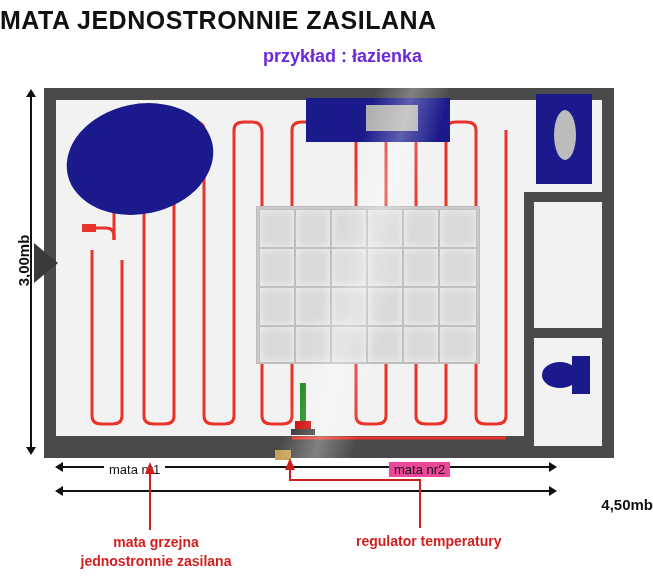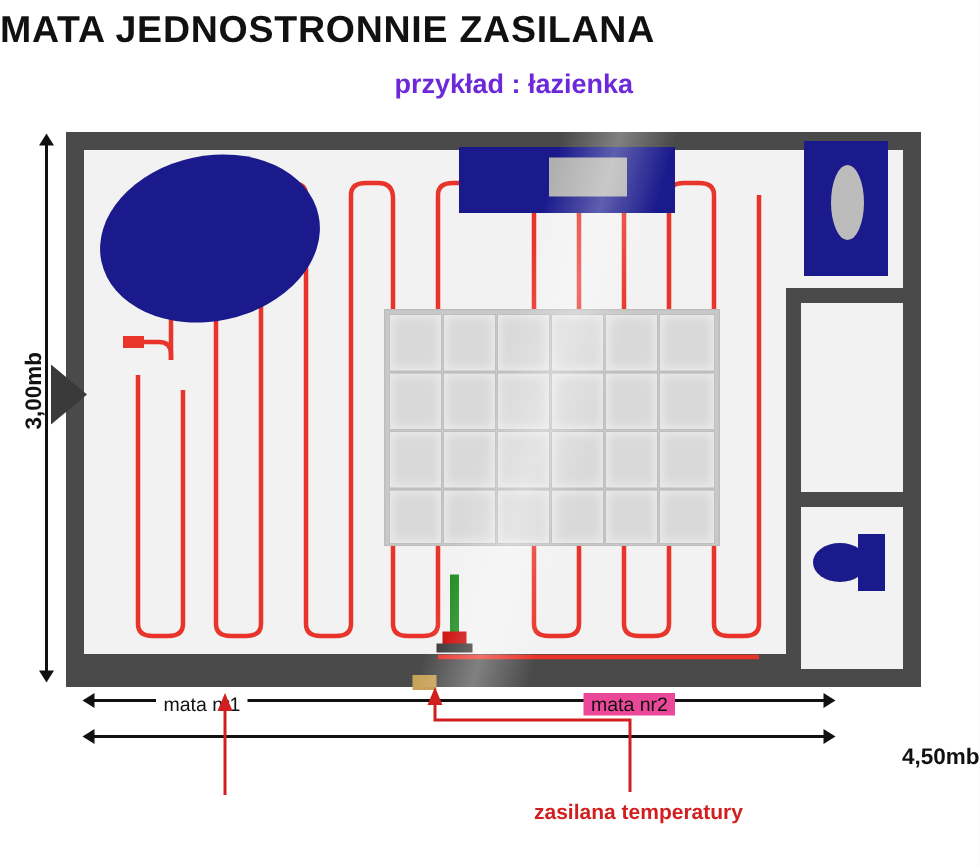--- a/index.html
+++ b/index.html
@@ -414,15 +414,19 @@
   </div>
   <div class="label-total">4,50mb</div>
 
   <svg width="653" height="578" style="position:absolute;left:0;top:0;pointer-events:none;">
     <path d="M150 530 L150 500 L150 470" stroke="#d11f1f" stroke-width="2" fill="none"></path>
     <polygon points="150,462 145,474 155,474" fill="#d11f1f"></polygon>
     <path d="M420 528 L420 480 L290 480 L290 466" stroke="#d11f1f" stroke-width="2" fill="none"></path>
     <polygon points="290,458 285,470 295,470" fill="#d11f1f"></polygon>
   </svg>
 
-  <div class="ann-right">zasilana temperatury</div>
+  <div class="ann-left">
+    <div>mata grzejna</div>
+    <div>jednostronnie zasilana</div>
+  </div>
+  <div class="ann-right">regulator temperatury</div>
 
 </div>
 
 </body></html>

